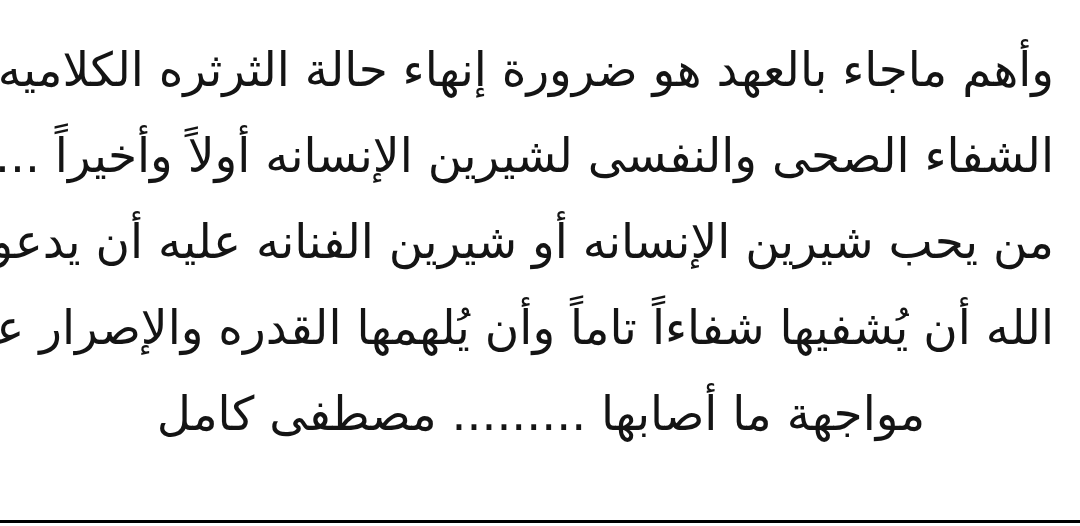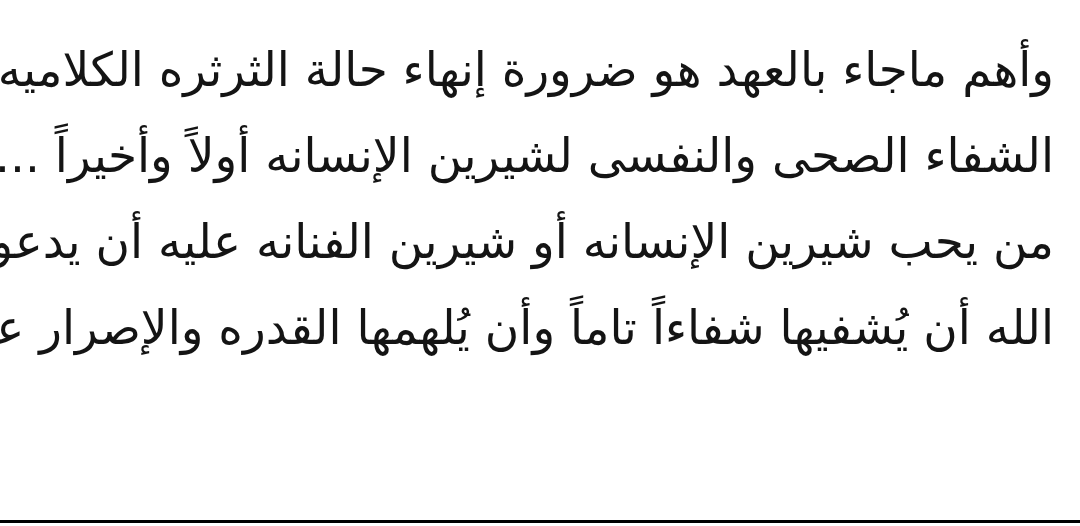--- a/index.html
+++ b/index.html
@@ -42,15 +42,16 @@
   }
 </style>
 </head>
 <body>
 
 <div class="text-block" dir="rtl">
   <div class="text-line">وأهم ماجاء بالعهد هو ضرورة إنهاء حالة الثرثره الكلاميه</div>
   <div class="text-line">الشفاء الصحى والنفسى لشيرين الإنسانه أولاً وأخيراً .....</div>
   <div class="text-line">من يحب شيرين الإنسانه أو شيرين الفنانه عليه أن يدعوا</div>
   <div class="text-line">الله أن يُشفيها شفاءاً تاماً وأن يُلهمها القدره والإصرار على</div>
+  <div class="text-line">مواجهة ما أصابها ......... مصطفى كامل</div>
 </div>
 
 <div class="bottom-rule"></div>
 
 </body></html>

